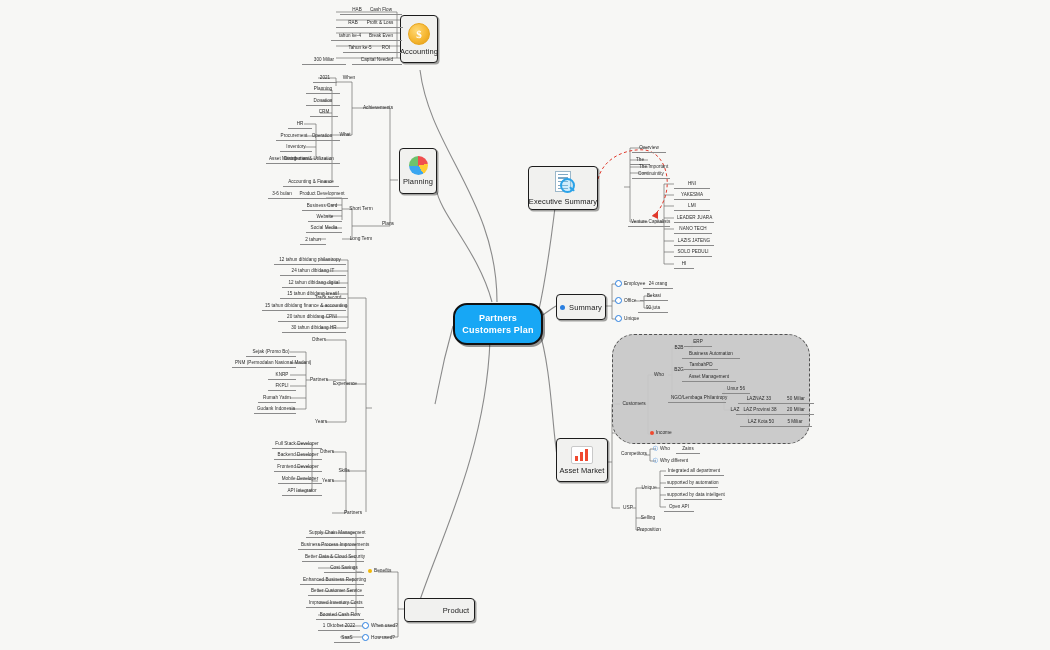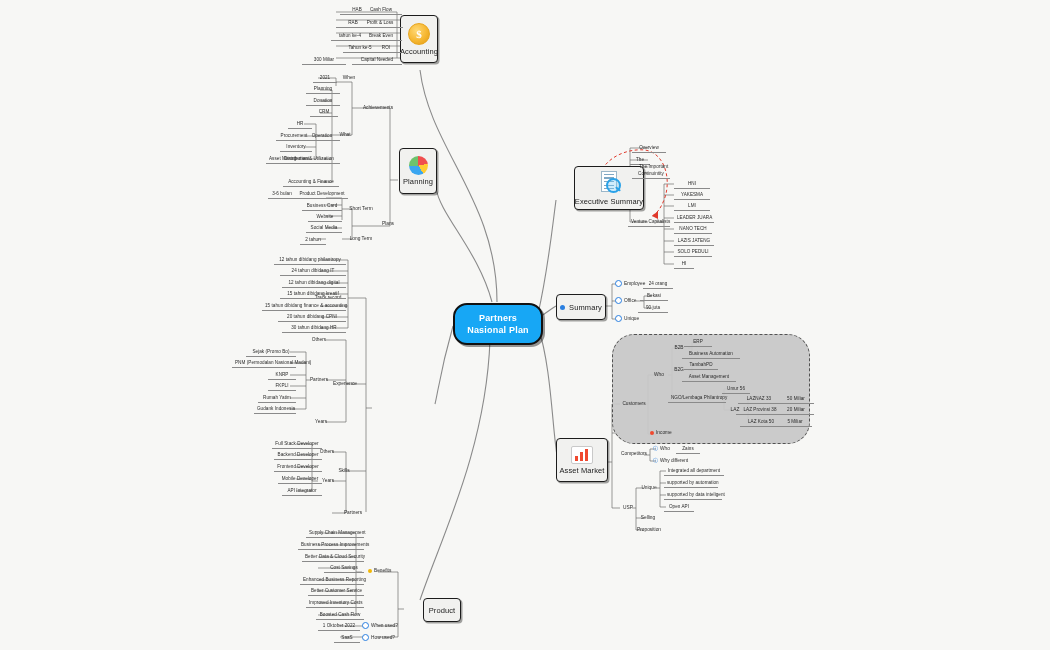--- a/index.html
+++ b/index.html
@@ -248,21 +248,21 @@
     </g>
 
     <g fill="none" stroke="#e0392b" stroke-width="1" stroke-dasharray="3,2.5">
       <path d="M597,190 C596,160 625,148 645,150 C665,153 672,180 664,200 C660,210 656,214 652,216"></path>
     </g>
     <polygon points="652,216 658,211 658,219" fill="#e0392b"></polygon>
   </svg>
 
   <div id="center" style="left:453px;top:303px;width:86px;height:38px;">
     <span>Partners</span>
-    <span>Nasional Plan</span>
+    <span>Customers Plan</span>
   </div>
 
   <div class="topic" style="left:400px;top:15px;width:36px;height:46px;">
     <span class="coin">$</span>
     <span class="tlabel">Accounting</span>
   </div>
 
   <div class="leaf ul" style="left:340px;top:6px;width:28px;">HAB</div>
   <div class="leaf ul" style="left:360px;top:6px;width:36px;">Cash Flow</div>
   <div class="leaf ul" style="left:336px;top:19px;width:28px;">RAB</div>
@@ -299,21 +299,21 @@
   <div class="blabel" style="left:376px;top:220px;width:18px;">Plans</div>
   <div class="blabel" style="left:344px;top:205px;width:28px;">Short Term</div>
   <div class="blabel" style="left:344px;top:235px;width:28px;">Long Term</div>
   <div class="leaf ul" style="left:268px;top:190px;width:22px;">3-6 bulan</div>
   <div class="leaf ul" style="left:296px;top:190px;width:46px;">Product Development</div>
   <div class="leaf ul" style="left:302px;top:202px;width:34px;">Business Card</div>
   <div class="leaf ul" style="left:308px;top:213px;width:28px;">Website</div>
   <div class="leaf ul" style="left:306px;top:224px;width:30px;">Social Media</div>
   <div class="leaf ul" style="left:300px;top:236px;width:20px;">2 tahun</div>
 
-  <div class="topic wide" style="left:574px;top:166px;width:68px;height:42px;">
+  <div class="topic wide" style="left:528px;top:166px;width:68px;height:42px;">
     <span class="doc-ico">
       <span class="doc-pg">
           <b></b>
           <b></b>
           <b></b>
           <b></b>
           <b></b>
         </span>
       <span class="doc-mag"></span>
         <span class="doc-hdl"></span>
@@ -437,21 +437,21 @@
 
   <div class="blabel" style="left:618px;top:504px;width:14px;">USP</div>
   <div class="blabel" style="left:636px;top:484px;width:20px;">Unique</div>
   <div class="blabel" style="left:636px;top:514px;width:18px;">Selling</div>
   <div class="blabel" style="left:632px;top:526px;width:28px;">Proposition</div>
   <div class="leaf ul" style="left:664px;top:467px;width:54px;">Integrated all department</div>
   <div class="leaf ul" style="left:664px;top:479px;width:48px;">supported by automation</div>
   <div class="leaf ul" style="left:664px;top:491px;width:52px;">supported by data inteligent</div>
   <div class="leaf ul" style="left:664px;top:503px;width:24px;">Open API</div>
 
-  <div class="topic" style="left:423px;top:598px;width:36px;height:22px;">
+  <div class="topic" style="left:404px;top:598px;width:36px;height:22px;padding-left:33px;">
     <span class="tlabel">Product</span>
   </div>
 
   <div class="mrow" style="left:368px;top:568px;">
     <span class="dot-yellow"></span>
     <span>Benefits</span>
   </div>
   <div class="leaf ul" style="left:306px;top:529px;width:52px;">Supply Chain Management</div>
   <div class="leaf ul" style="left:298px;top:541px;width:60px;">Business Process Improvements</div>
   <div class="leaf ul" style="left:302px;top:553px;width:56px;">Better Data &amp; Cloud Security</div>

